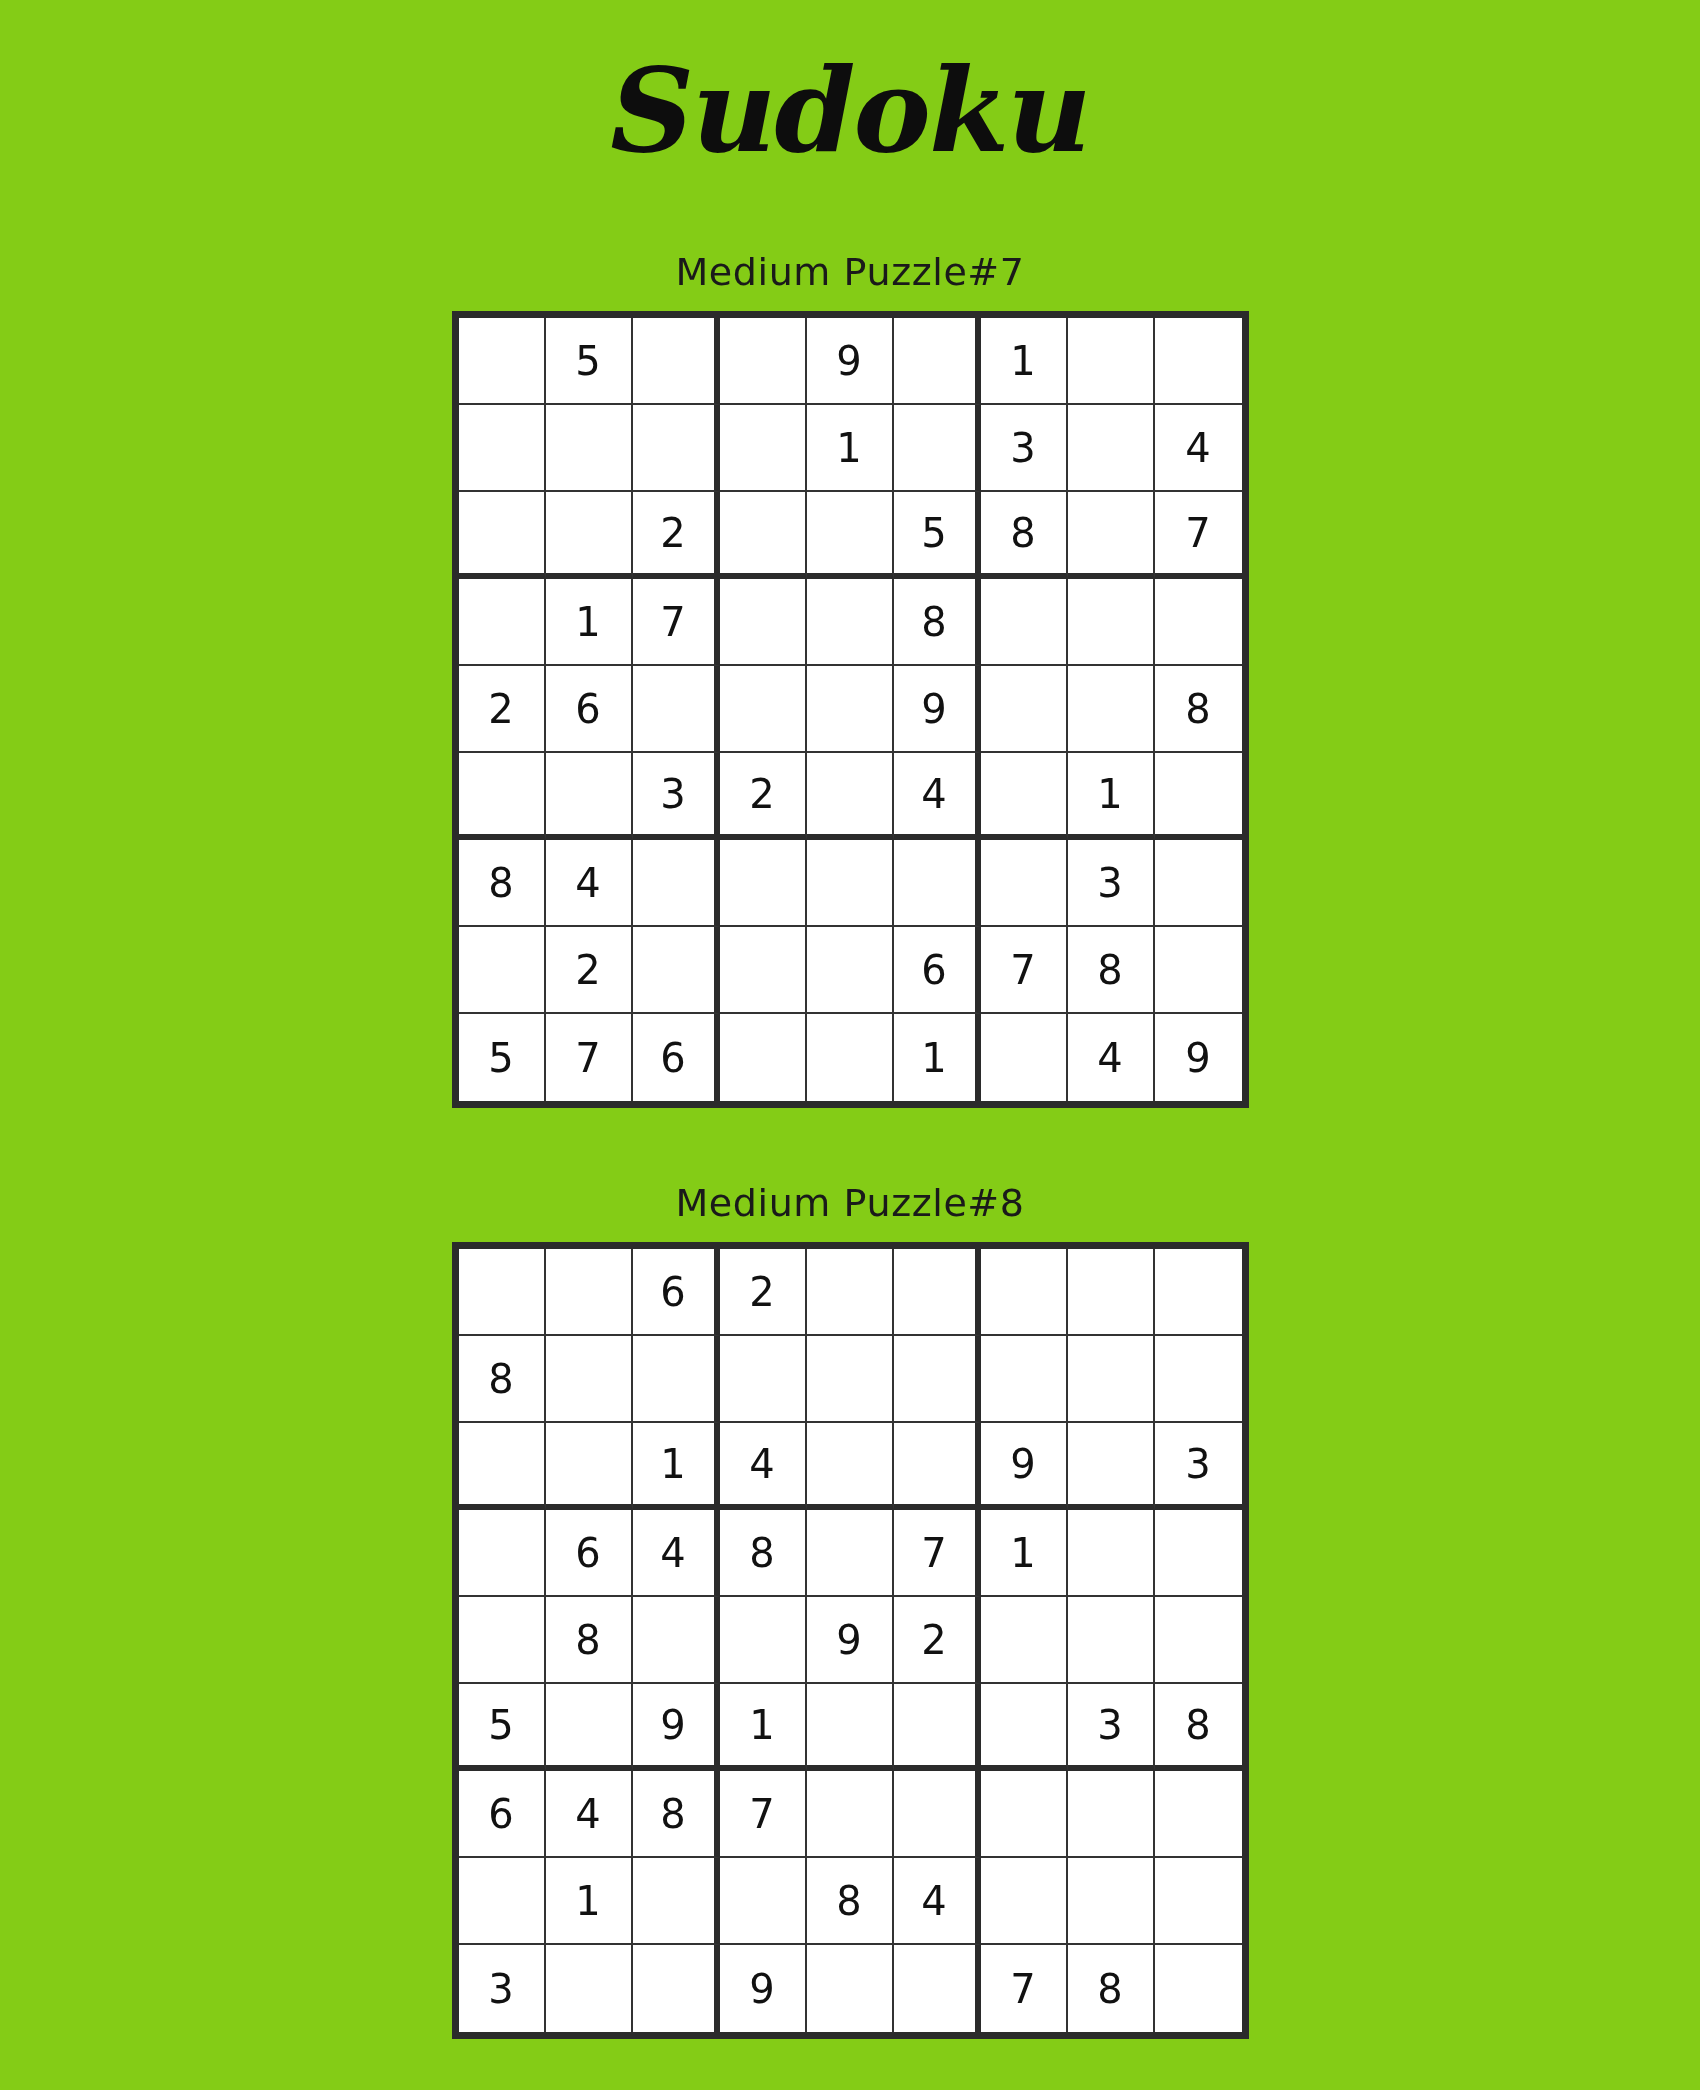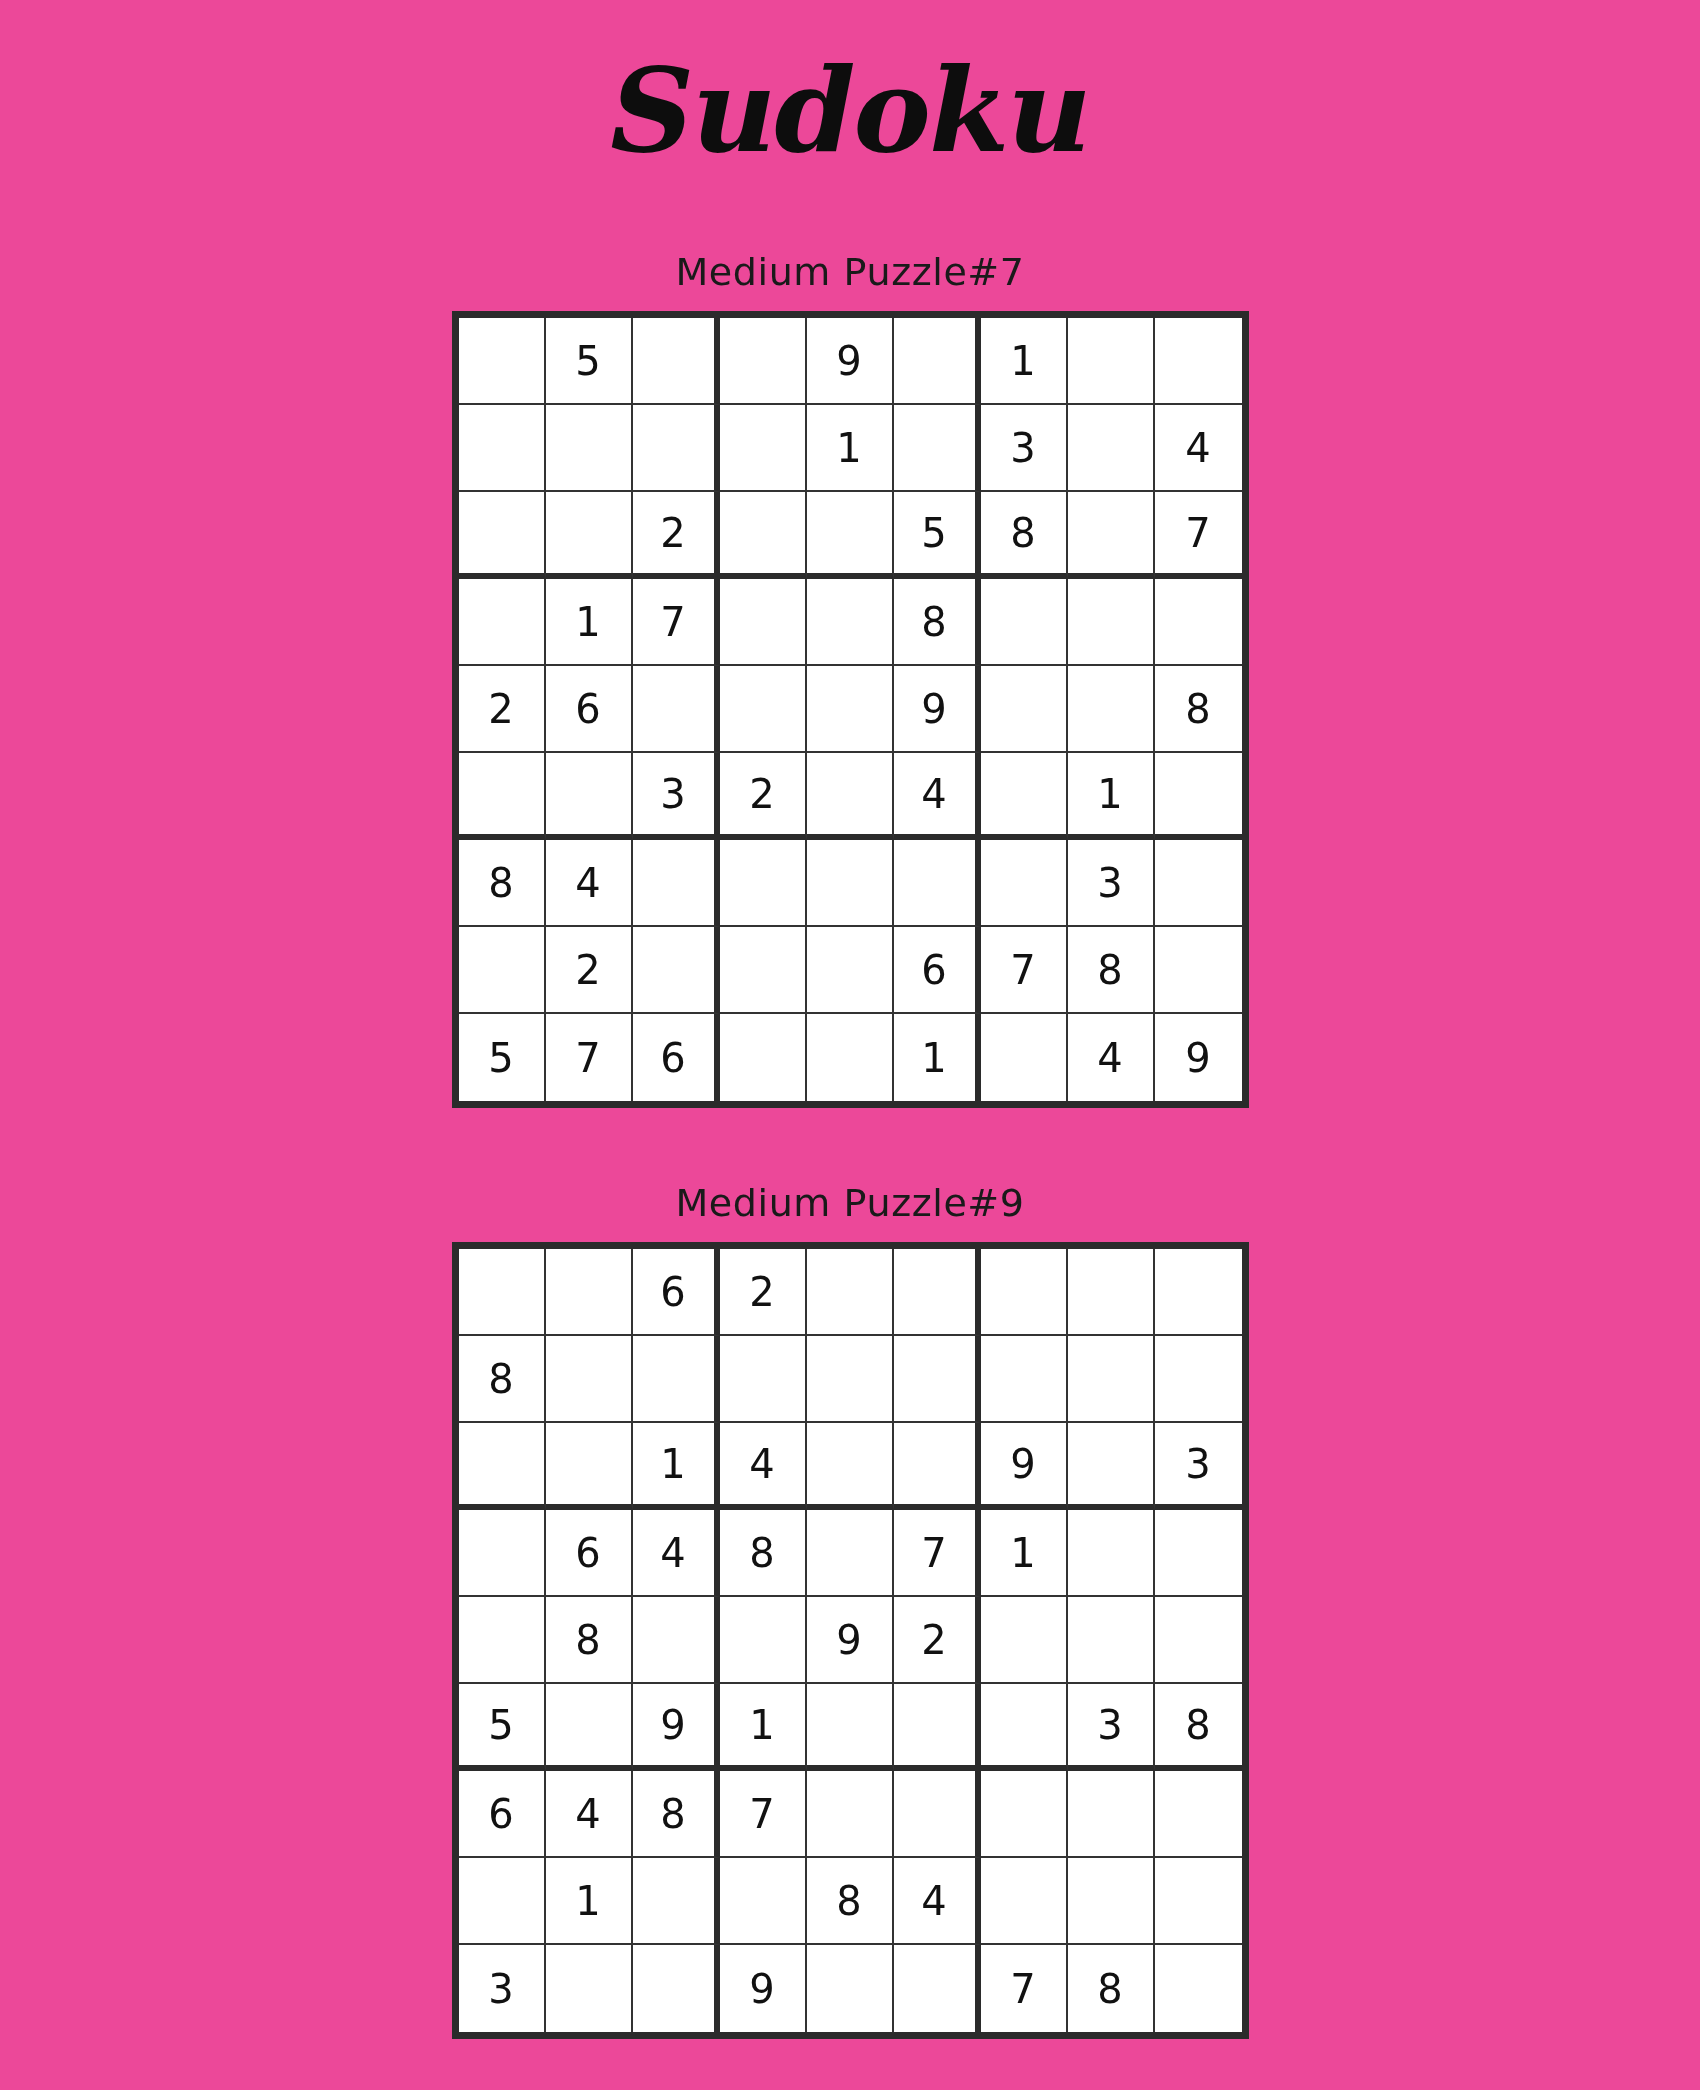--- a/index.html
+++ b/index.html
@@ -11,21 +11,21 @@
     width: 1700px;
     height: 2090px;
     font-family: "Liberation Sans", sans-serif;
     color: #1a1a1a;
     -webkit-font-smoothing: antialiased;
   }
   .page {
     position: relative;
     width: 1700px;
     height: 2090px;
-    background: #ec4899;
+    background: #84cc16;
     overflow: hidden;
   }
 
   
   .title {
     position: absolute;
     top: 52px;
     left: 0;
     width: 1700px;
     text-align: center;
@@ -185,21 +185,21 @@
           <div class="cell r9 c5 empty"></div>
           <div class="cell r9 c6">1</div>
           <div class="cell r9 c7 empty"></div>
           <div class="cell r9 c8">4</div>
           <div class="cell r9 c9">9</div>
         </div>
     </div>
   </div>
 
   <div class="puzzle" id="puzzle-1" style="top: 1181px;">
-    <div class="puzzle-label">Medium Puzzle#9</div>
+    <div class="puzzle-label">Medium Puzzle#8</div>
     <div class="grid-wrap">
       <div class="grid" id="grid-1">
           <div class="cell r1 c1 empty"></div>
           <div class="cell r1 c2 empty"></div>
           <div class="cell r1 c3">6</div>
           <div class="cell r1 c4">2</div>
           <div class="cell r1 c5 empty"></div>
           <div class="cell r1 c6 empty"></div>
           <div class="cell r1 c7 empty"></div>
           <div class="cell r1 c8 empty"></div>

